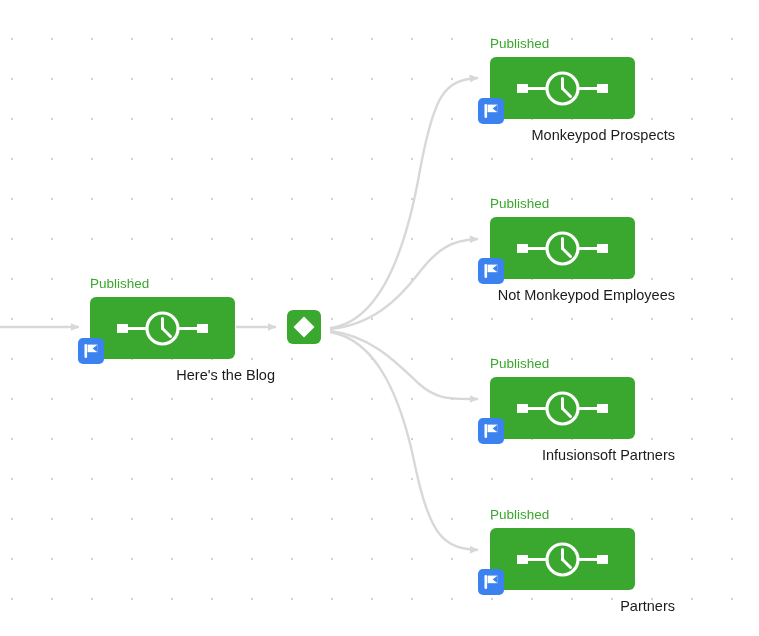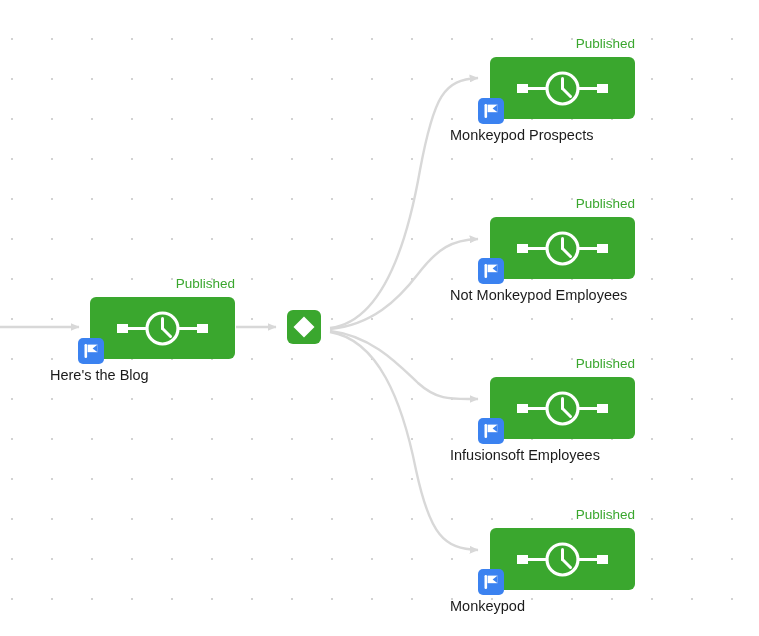--- a/index.html
+++ b/index.html
@@ -36,21 +36,21 @@
 
   
   .node {
     position: absolute;
   }
   .node-status {
     position: absolute;
     left: 0;
     top: 0;
     width: 145px;
-    text-align: right;
+    text-align: left;
     font-size: 13.5px;
     line-height: 16px;
     color: #3aa72e;
     white-space: nowrap;
   }
   .node-box {
     position: absolute;
     left: 0;
     top: 21px;
     width: 145px;
@@ -76,21 +76,21 @@
     box-sizing: border-box;
   }
   .node-badge svg {
     display: block;
   }
   .node-label {
     position: absolute;
     left: -40px;
     top: 90px;
     width: 225px;
-    text-align: left;
+    text-align: right;
     font-size: 14.5px;
     line-height: 19px;
     color: #1b1b1b;
     white-space: nowrap;
   }
 
   
   .decision {
     position: absolute;
     width: 34px;
@@ -211,21 +211,21 @@
         <line x1="72.5" y1="31.5" x2="80.5" y2="39.5" stroke="#ffffff" stroke-width="3" stroke-linecap="round"></line>
       </svg>
     </div>
     <div class="node-badge">
       <svg viewBox="0 0 26 26" width="26" height="26">
         <rect x="6.5" y="6" width="2.6" height="14" rx="1.2" fill="#ffffff"></rect>
         <path d="M9.6,6.6 L19.6,6.6 L19.6,14.2 L9.6,14.2 Z" fill="#ffffff"></path>
         <path d="M19.6,6.6 L19.6,14.2 L14.6,10.4 Z" fill="#3b82f0"></path>
       </svg>
     </div>
-    <div class="node-label">Infusionsoft Employees</div>
+    <div class="node-label">Infusionsoft Partners</div>
   </div>
 
   <div class="node" style="left:490px; top:507px;">
     <div class="node-status">Published</div>
     <div class="node-box">
       <svg class="node-glyph" viewBox="0 0 145 62">
         <rect x="27" y="27" width="11" height="9" fill="#ffffff"></rect>
         <rect x="107" y="27" width="11" height="9" fill="#ffffff"></rect>
         <line x1="36" y1="31.5" x2="110" y2="31.5" stroke="#ffffff" stroke-width="3.2"></line>
         <circle cx="72.5" cy="31.5" r="15.5" fill="#3aa72e" stroke="#ffffff" stroke-width="3.2"></circle>
@@ -233,16 +233,16 @@
         <line x1="72.5" y1="31.5" x2="80.5" y2="39.5" stroke="#ffffff" stroke-width="3" stroke-linecap="round"></line>
       </svg>
     </div>
     <div class="node-badge">
       <svg viewBox="0 0 26 26" width="26" height="26">
         <rect x="6.5" y="6" width="2.6" height="14" rx="1.2" fill="#ffffff"></rect>
         <path d="M9.6,6.6 L19.6,6.6 L19.6,14.2 L9.6,14.2 Z" fill="#ffffff"></path>
         <path d="M19.6,6.6 L19.6,14.2 L14.6,10.4 Z" fill="#3b82f0"></path>
       </svg>
     </div>
-    <div class="node-label">Monkeypod</div>
+    <div class="node-label">Partners</div>
   </div>
 
 </div>
 
 </body></html>

